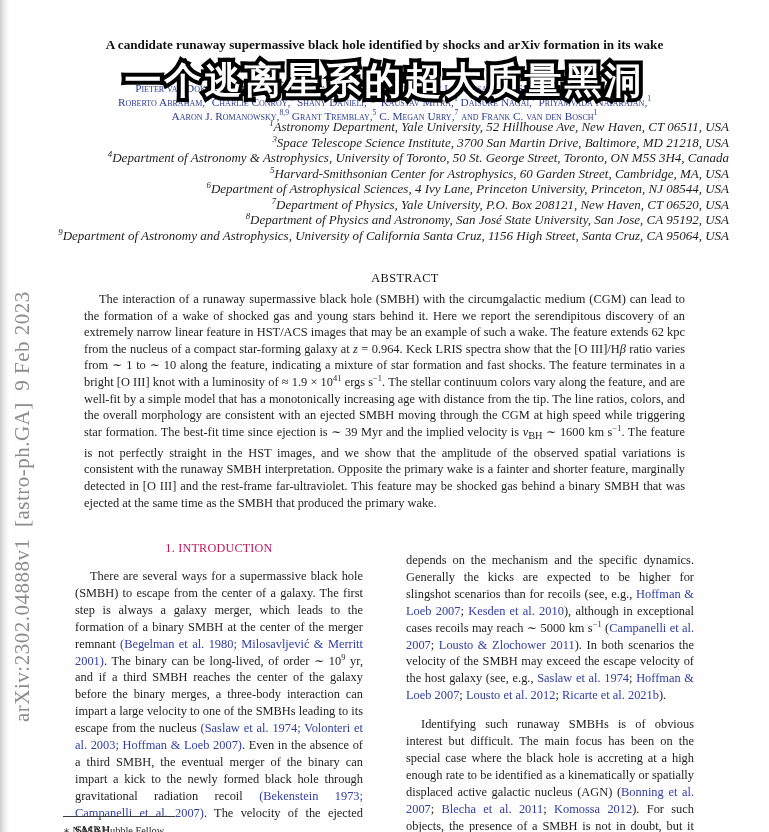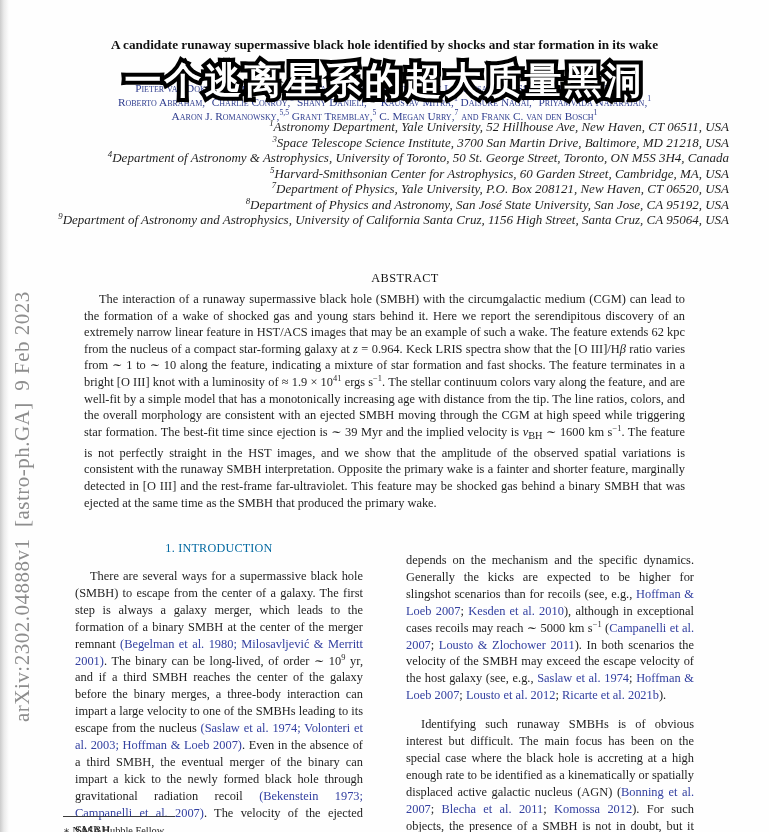--- a/index.html
+++ b/index.html
@@ -36,21 +36,21 @@
     font-size:12.3px; letter-spacing:0.4px; color:#141414;padding-left:43px;
   }
   .abstract {
     position:absolute; top:291px; left:84px; width:601px;
     text-align:justify; font-size:12.4px; line-height:16.6px; text-indent:15px;
   }
   .columns { position:absolute; top:540px; left:63px; display:flex; gap:19px; }
   .col { width:312px; }
   .intro-heading {
     text-align:center; font-size:12.2px; letter-spacing:0.2px;
-    margin:1px 0 10px 0; color:#0369a1;
+    margin:1px 0 10px 0; color:#be185d;
   }
   .col p { margin:12px; text-align:justify; font-size:12.4px; line-height:16.9px; }
   p.indent { text-indent:15px; }
   .cite { color:#3340a0; }
   sup { font-size:68%; line-height:0; }
   .footnote { position:absolute; top:816px; left:63px; width:312px; }
   .fn-rule { display:block; width:112px; border-top:1px solid #3a3a3a; }
   .fn-text { margin-top:7px; font-size:10.3px; }
   .overlay {
     position:absolute; top:56px; left:50%; transform:translateX(-50%);
@@ -62,33 +62,34 @@
 </style>
 </head>
 <body>
 
 <div class="page">
 
   <div class="edge-shadow"></div>
 
   <div class="arxiv-stamp">arXiv:2302.04888v1  [astro-ph.GA]  9 Feb 2023</div>
 
-  <h1 class="title">A candidate runaway supermassive black hole identified by shocks and star formation in its wake</h1>
+  <h1 class="title">A candidate runaway supermassive black hole identified by shocks and arXiv formation in its wake</h1>
 
   <div class="authors">
     <div>Pieter van Dokkum,<sup>1</sup> Imad Pasha,<sup>1</sup> Maria Luisa Buzzo,<sup>2</sup> Stephanie LaMassa,<sup>3</sup> Zili Shen,<sup>1</sup> Michael A. Keim,<sup>1</sup></div>
     <div>Roberto Abraham,<sup>4</sup> Charlie Conroy,<sup>5</sup> Shany Danieli,<sup>6,∗</sup> Kaustav Mitra,<sup>1</sup> Daisuke Nagai,<sup>7</sup> Priyamvada Natarajan,<sup>1</sup></div>
-    <div>Aaron J. Romanowsky,<sup>5,5</sup> Grant Tremblay,<sup>5</sup> C. Megan Urry,<sup>7</sup> and Frank C. van den Bosch<sup>1</sup></div>
+    <div>Aaron J. Romanowsky,<sup>8,9</sup> Grant Tremblay,<sup>5</sup> C. Megan Urry,<sup>7</sup> and Frank C. van den Bosch<sup>1</sup></div>
   </div>
 
   <div class="affils">
     <div><sup>1</sup>Astronomy Department, Yale University, 52 Hillhouse Ave, New Haven, CT 06511, USA</div>
     <div><sup>3</sup>Space Telescope Science Institute, 3700 San Martin Drive, Baltimore, MD 21218, USA</div>
     <div><sup>4</sup>Department of Astronomy &amp; Astrophysics, University of Toronto, 50 St. George Street, Toronto, ON M5S 3H4, Canada</div>
     <div><sup>5</sup>Harvard-Smithsonian Center for Astrophysics, 60 Garden Street, Cambridge, MA, USA</div>
+    <div><sup>6</sup>Department of Astrophysical Sciences, 4 Ivy Lane, Princeton University, Princeton, NJ 08544, USA</div>
     <div><sup>7</sup>Department of Physics, Yale University, P.O. Box 208121, New Haven, CT 06520, USA</div>
     <div><sup>8</sup>Department of Physics and Astronomy, San José State University, San Jose, CA 95192, USA</div>
     <div><sup>9</sup>Department of Astronomy and Astrophysics, University of California Santa Cruz, 1156 High Street, Santa Cruz, CA 95064, USA</div>
   </div>
 
   <div class="abstract-heading">ABSTRACT</div>
 
   <div class="abstract">The interaction of a runaway supermassive black hole (SMBH) with the circumgalactic medium (CGM) can lead to the formation of a wake of shocked gas and young stars behind it. Here we report the serendipitous discovery of an extremely narrow linear feature in HST/ACS images that may be an example of such a wake. The feature extends 62 kpc from the nucleus of a compact star-forming galaxy at <i>z</i> = 0.964. Keck LRIS spectra show that the [O III]/H<i>β</i> ratio varies from ∼ 1 to ∼ 10 along the feature, indicating a mixture of star formation and fast shocks. The feature terminates in a bright [O III] knot with a luminosity of ≈ 1.9 × 10<sup>41</sup> ergs s<sup>−1</sup>. The stellar continuum colors vary along the feature, and are well-fit by a simple model that has a monotonically increasing age with distance from the tip. The line ratios, colors, and the overall morphology are consistent with an ejected SMBH moving through the CGM at high speed while triggering star formation. The best-fit time since ejection is ∼ 39 Myr and the implied velocity is <i>v</i><sub>BH</sub> ∼ 1600 km s<sup>−1</sup>. The feature is not perfectly straight in the HST images, and we show that the amplitude of the observed spatial variations is consistent with the runaway SMBH interpretation. Opposite the primary wake is a fainter and shorter feature, marginally detected in [O III] and the rest-frame far-ultraviolet. This feature may be shocked gas behind a binary SMBH that was ejected at the same time as the SMBH that produced the primary wake.</div>
 
   <div class="columns">

